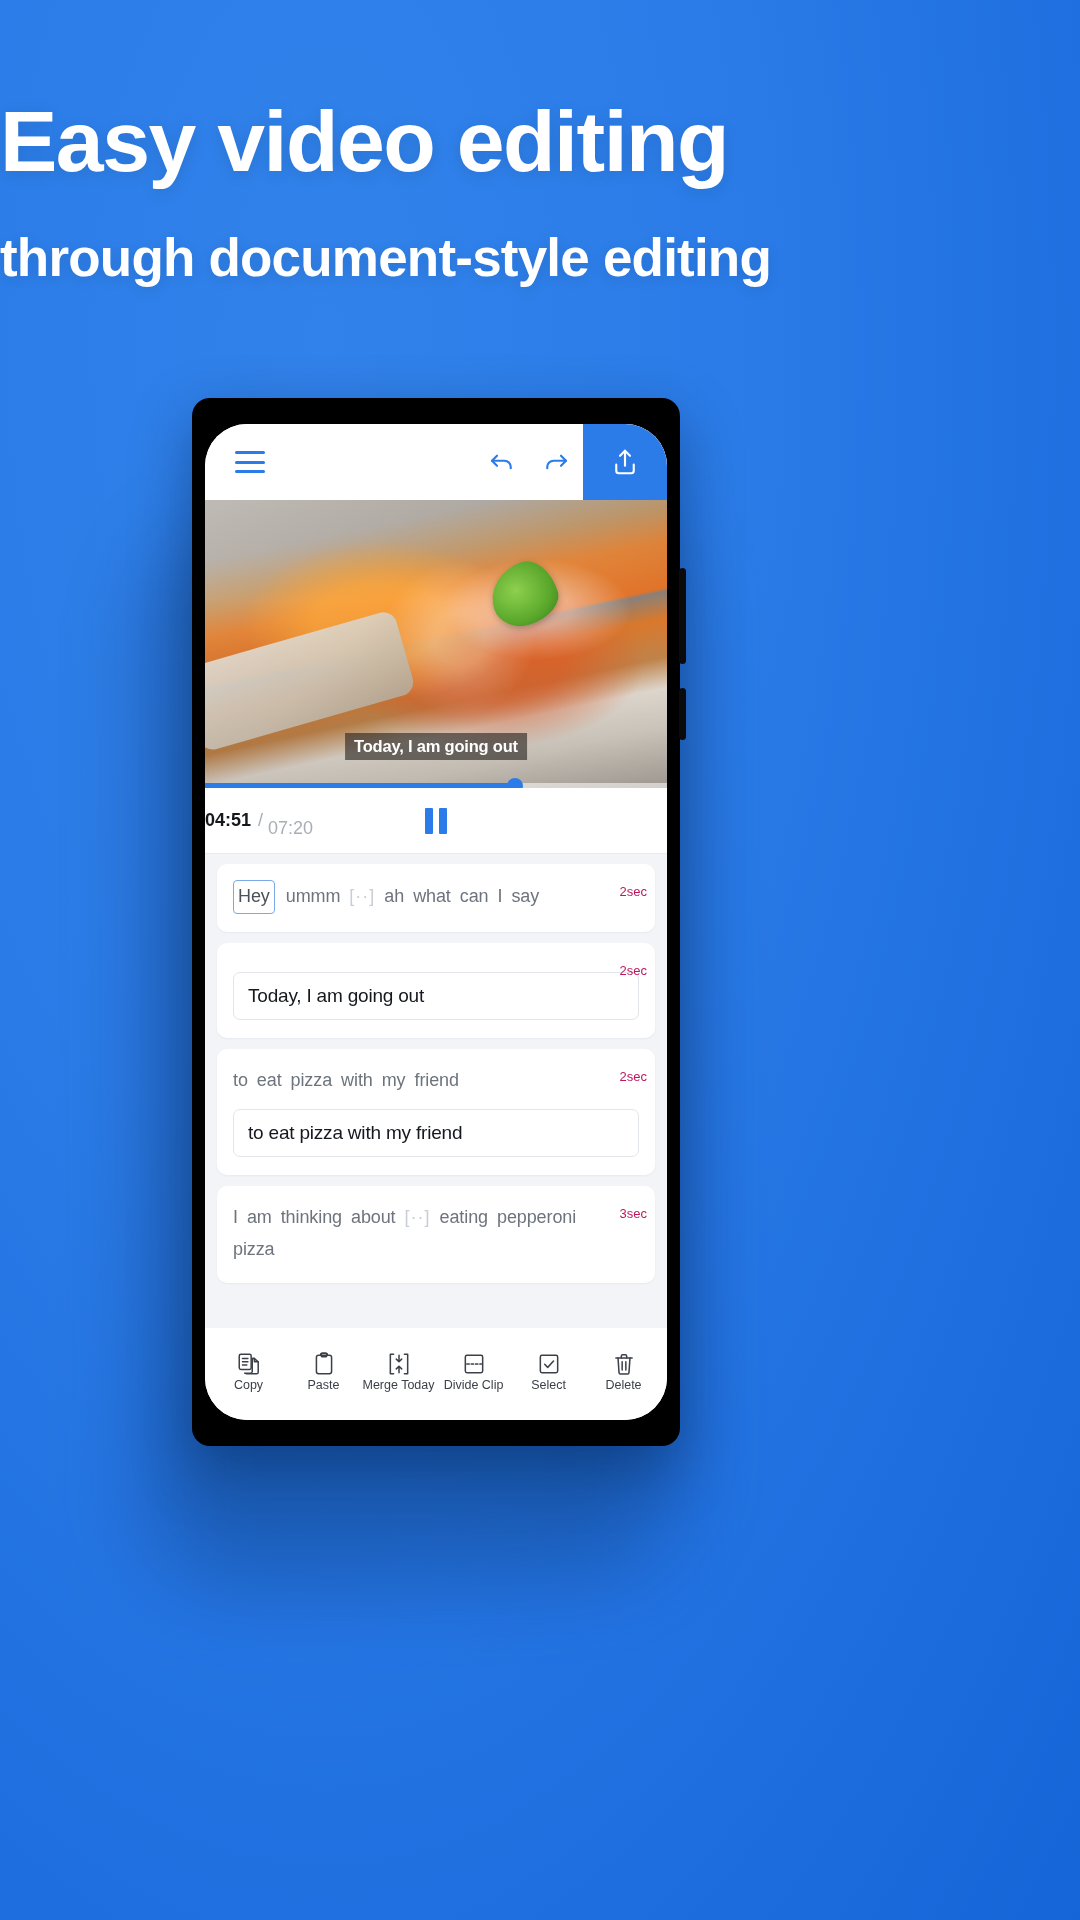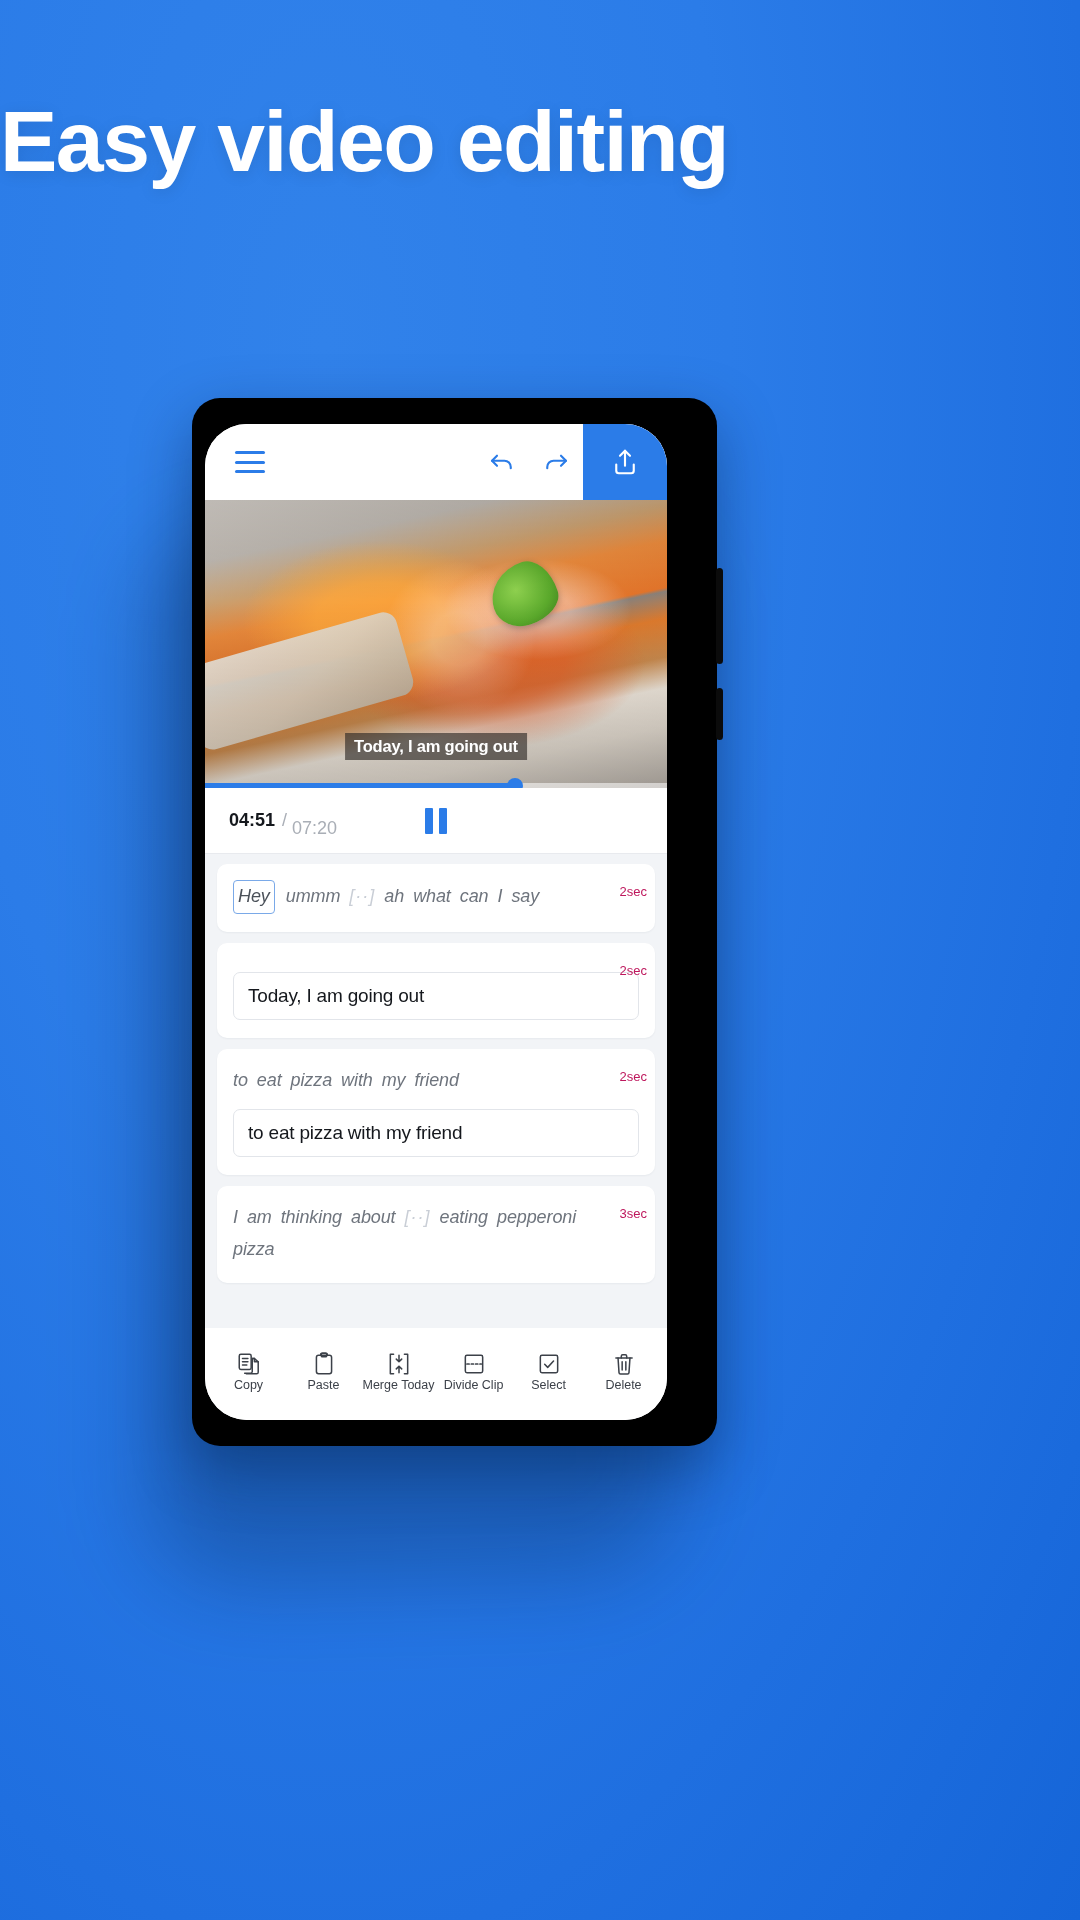--- a/index.html
+++ b/index.html
@@ -35,23 +35,23 @@
     position: absolute; left: 148px; top: 520px;
     width: 530px; height: 1060px;
     background: rgba(6,40,92,.34);
     filter: blur(46px);
     border-radius: 90px;
     transform: skewY(-1.5deg);
     z-index: 1;
   }
   .phone {
     position: absolute; left: 192px; top: 398px;
-    width: 525px; height: 1048px;
+    width: 488px; height: 1048px;
     background: #000;
-    border-radius: 28px;
+    border-radius: 18px;
     z-index: 3;
     box-shadow: 0 22px 60px rgba(3,28,70,.42);
   }
   
   .btn-vol-up, .btn-vol-dn, .btn-power {
     position: absolute; right: -6px; width: 7px;
     background: #0b0b0b; border-radius: 4px;
   }
   .btn-vol-up { top: 170px; height: 96px; }
   .btn-vol-dn { top: 290px; height: 52px; }
@@ -132,21 +132,21 @@
     position: absolute; top: 50%; width: 16px; height: 16px; border-radius: 50%;
     background: #2b7ce8; transform: translate(-50%,-50%);
   }
 
   
   .transport {
     flex: 0 0 auto; height: 66px; background: #fff;
     display: flex; align-items: center; position: relative;
     border-bottom: 1px solid #e8eaee;
   }
-  .time-cur { margin-left: 24px; font-size: 18px; font-weight: 700; color: #15181d; }
+  .time-cur { font-size: 18px; font-weight: 700; color: #15181d; }
   .time-sep { margin-left: 7px; font-size: 18px; color: #a9aeb6; }
   .time-tot { margin-left: 5px; font-size: 18px; color: #a9aeb6; margin-top: 16px; }
   .pause-btn {
     position: absolute; left: 50%; transform: translateX(-50%);
     display: flex; gap: 6px; cursor: pointer;
   }
   .pause-btn i { display: block; width: 8px; height: 26px; background: #2b7ce8; border-radius: 1px; }
 
   
   .transcript {
@@ -154,21 +154,21 @@
     padding: 10px 12px 0 12px; overflow: hidden; position: relative;
   }
   .clip-card {
     background: #fff; border-radius: 10px;
     padding: 16px 16px 18px 16px; margin-bottom: 11px;
     position: relative;
     box-shadow: 0 1px 2px rgba(20,30,50,.05);
   }
   .clip-words {
     font-size: 18px; color: #6e747d; line-height: 1.75;
-    padding-right: 44px; letter-spacing: -0.1px; font-style: italic;
+    padding-right: 44px; letter-spacing: -0.1px;
   }
   .clip-words .w { display: inline-block; margin-right: 9px; }
   .clip-words .w.sel {
     color: #4b5159; border: 1.5px solid #7aa9e8; border-radius: 4px;
     padding: 0 4px; margin-right: 11px; background: #fff;
   }
   .clip-words .pause {
     display: inline-block; color: #c9ced6; margin-right: 9px; letter-spacing: 1px;
   }
   .clip-dur {
@@ -193,20 +193,21 @@
     gap: 0; cursor: pointer; flex: 1;
   }
   .action .ic { width: 28px; height: 28px; display: flex; align-items: center; justify-content: center; }
   .action .lb { font-size: 12.5px; color: #3c4149; white-space: nowrap; }
 </style>
 </head>
 <body>
 
 <div class="headline-wrap">
   <div class="headline">Easy video editing</div>
+  <div class="subhead">through document-style editing</div>
 </div>
 
 <div class="phone-shadow"></div>
 
 <div class="phone">
   <div class="btn-vol-up"></div>
   <div class="btn-vol-dn"></div>
 
   <div class="screen">
 

